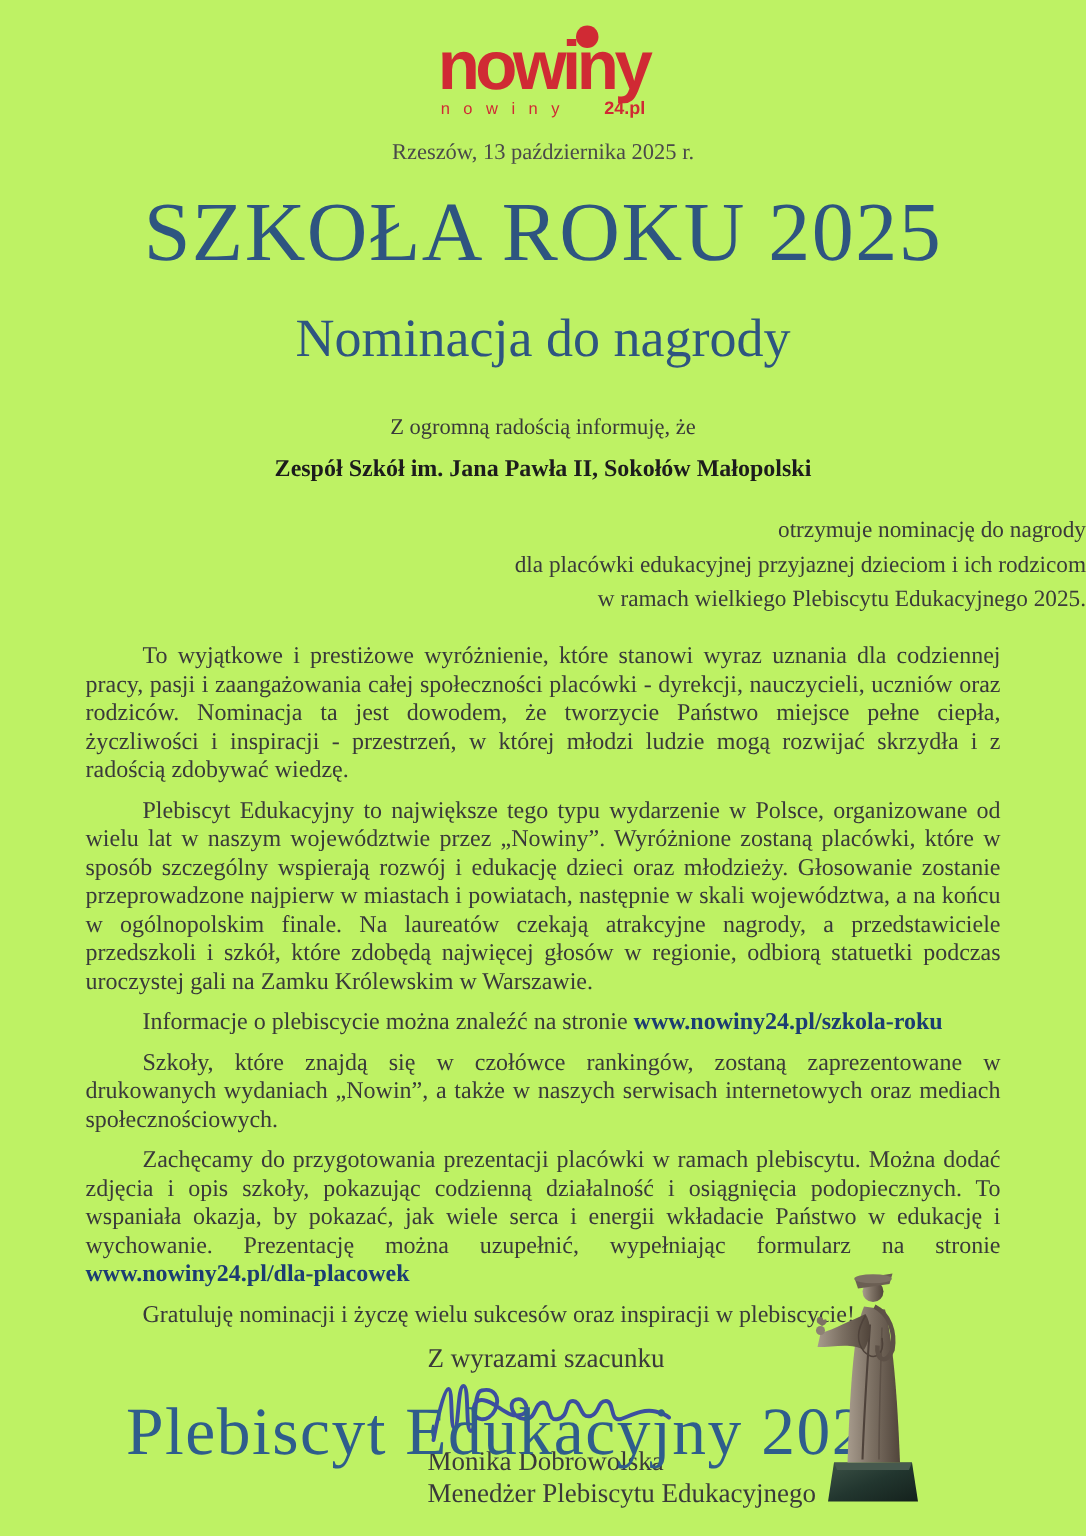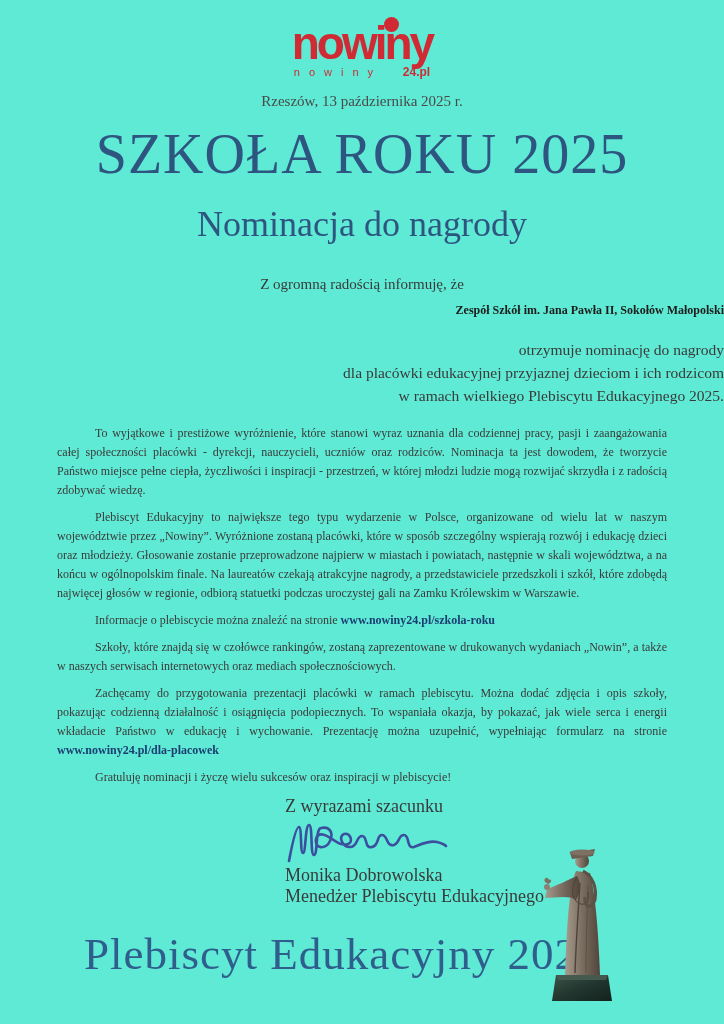--- a/index.html
+++ b/index.html
@@ -1,21 +1,21 @@
 <!DOCTYPE html>
 <html><head>
 <meta charset="utf-8">
 <style>
   * { box-sizing: border-box; }
   html, body { margin: 0; padding: 0; background: #ffffff; }
   .page {
     position: relative;
     width: 724px; height: 1024px;
     margin: 0 auto;
-    background: #5eead4;
+    background: #bef264;
     font-family: "Liberation Serif", serif;
     color: #3a3a3a;
     overflow: hidden;
   }
   .header { text-align: center; padding-top: 22px; }
   .logo { display: inline-block; position: relative; text-align: left; }
   .logo-word {
     font-family: "Liberation Sans", sans-serif;
     font-weight: 800; font-size: 46px; line-height: 0.92;
     color: #d02a34; letter-spacing: -3px;
@@ -31,23 +31,23 @@
   }
   .logo-sub-letters { letter-spacing: 9px; }
   .logo-sub-suffix { font-weight: 700; font-size: 12px; letter-spacing: 0; }
   .dateline { margin-top: 13px; font-size: 15px; color: #4a4a4a; }
   .title {
     margin-top: 15px; text-align: center;
     font-size: 56px; line-height: 1.05; color: #2e5580; letter-spacing: 1px;
   }
   .subtitle { margin-top: 19px; text-align: center; font-size: 36px; color: #2e5580; }
   .intro { margin-top: 31px; text-align: center; font-size: 15px; }
-  .recipient { margin-top: 10px; text-align: right; font-size: 12px; font-weight: 700; color: #1c1c1c; }
+  .recipient { margin-top: 10px; text-align: center; font-size: 16px; font-weight: 700; color: #1c1c1c; }
   .award-lines { margin-top: 20px; text-align: right; font-size: 15.5px; line-height: 23px; }
-  .body { margin: 17px 57px 0 57px; font-size: 12px; line-height: 19px; text-align: justify; }
+  .body { margin: 17px 57px 0 57px; font-size: 16px; line-height: 19px; text-align: justify; }
   .body p { margin: 0 0 8px 0; text-indent: 38px; }
   .link { color: #1c3d72; font-weight: 700; text-decoration: none; cursor: pointer; }
   .sign-block { margin-left: 285px; margin-top: 9px; font-size: 18px; line-height: 21px; }
   .sign-closing { margin-bottom: 0; }
   .signature-svg { display: block; margin: 2px 0 0 0; }
   .footer-title {
     position: absolute; left: 84px; top: 928px;
     font-size: 45px; color: #2f5d8c; letter-spacing: 1px; white-space: nowrap;
   }
   .statuette { position: absolute; left: 540px; top: 843px; }

